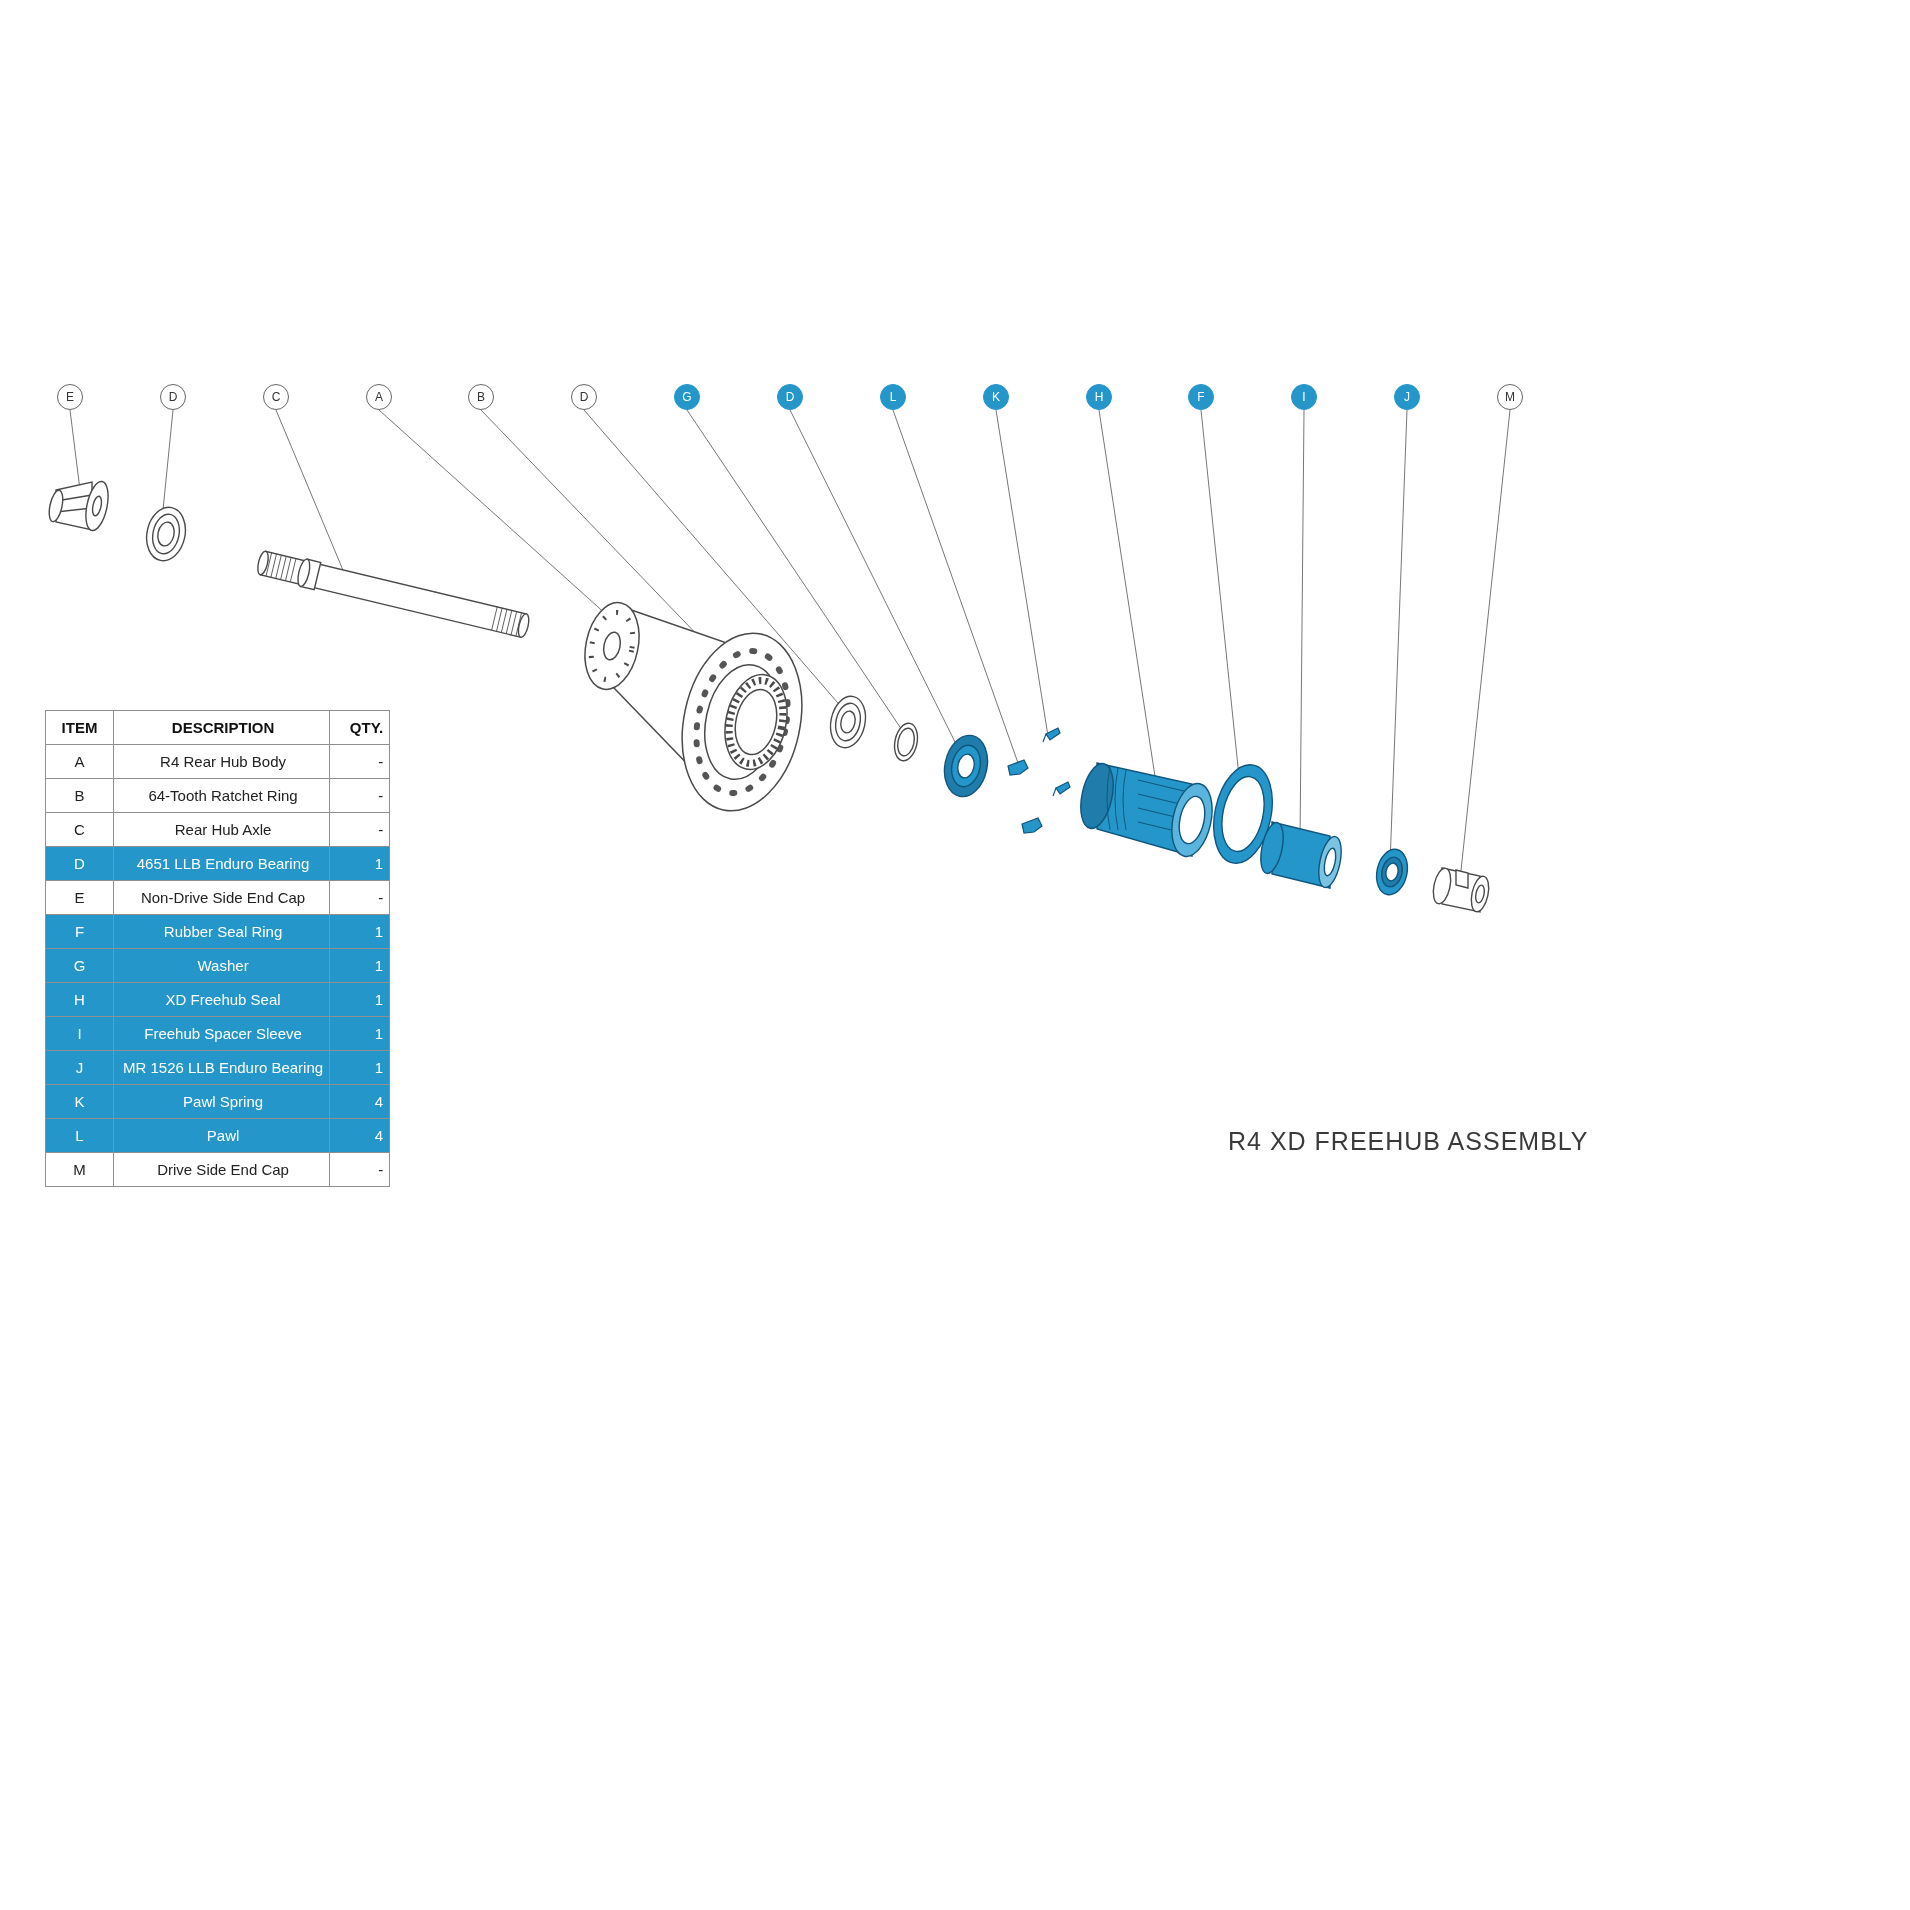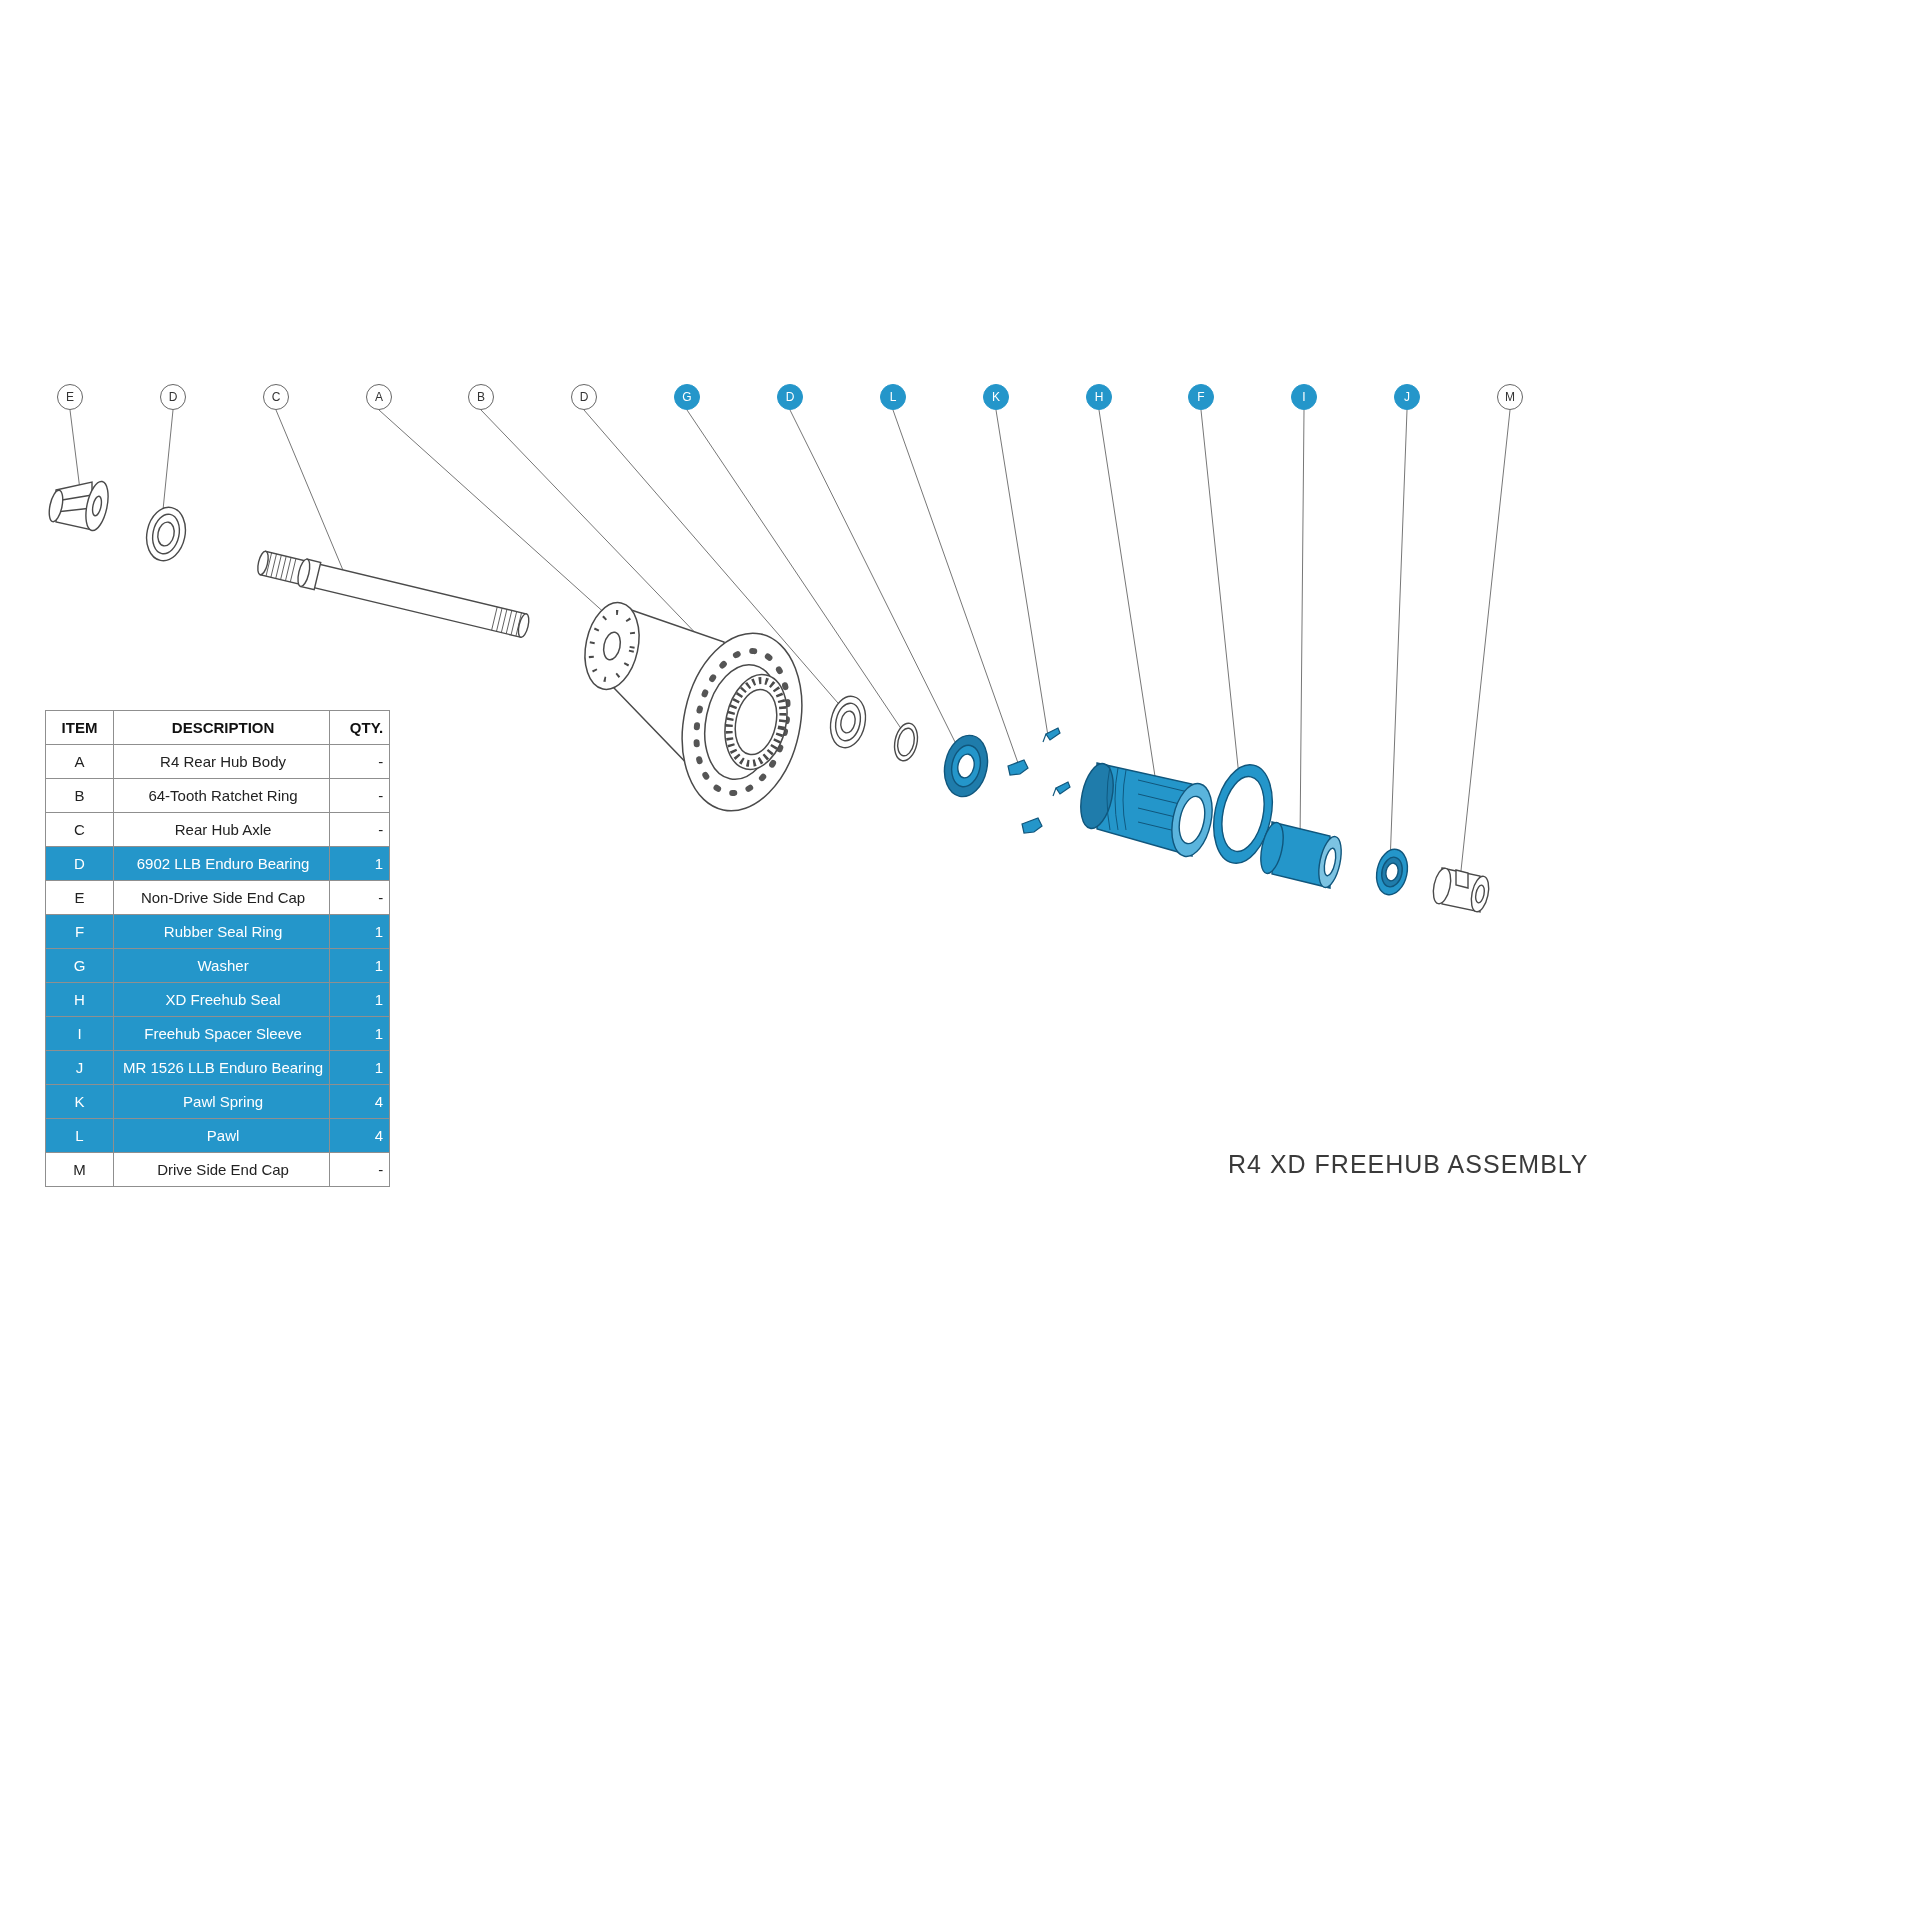--- a/index.html
+++ b/index.html
@@ -28,21 +28,21 @@
   .parts-table th,.parts-table td{
     border:1px solid #8f8f8f;height:34px;padding:0 6px;white-space:nowrap;
   }
   .parts-table th{font-size:15px;font-weight:bold;color:#111;text-align:center}
   .parts-table .c-item{width:68px;text-align:center}
   .parts-table .c-desc{width:207px;text-align:center;padding-left:9px}
   .parts-table .c-qty{width:60px;text-align:right}
   .parts-table tr.hl td{background:var(--accent);color:#fff}
 
   .assembly-title{
-    position:absolute;left:1228px;top:1150px;font-size:25px;letter-spacing:1px;
+    position:absolute;left:1228px;top:1127px;font-size:25px;letter-spacing:1px;
     color:#3a3a3a;
     text-align:center;
   }
 </style>
 </head>
 <body>
 
 <div class="stage">
 
   <svg class="diagram" viewBox="0 0 1910 1910">
@@ -233,21 +233,21 @@
         <td class="c-desc">64-Tooth Ratchet Ring</td>
         <td class="c-qty">-</td>
       </tr>
       <tr>
         <td class="c-item">C</td>
         <td class="c-desc">Rear Hub Axle</td>
         <td class="c-qty">-</td>
       </tr>
       <tr class="hl">
         <td class="c-item">D</td>
-        <td class="c-desc">6902 LLB Enduro Bearing</td>
+        <td class="c-desc">4651 LLB Enduro Bearing</td>
         <td class="c-qty">1</td>
       </tr>
       <tr>
         <td class="c-item">E</td>
         <td class="c-desc">Non-Drive Side End Cap</td>
         <td class="c-qty">-</td>
       </tr>
       <tr class="hl">
         <td class="c-item">F</td>
         <td class="c-desc">Rubber Seal Ring</td>

